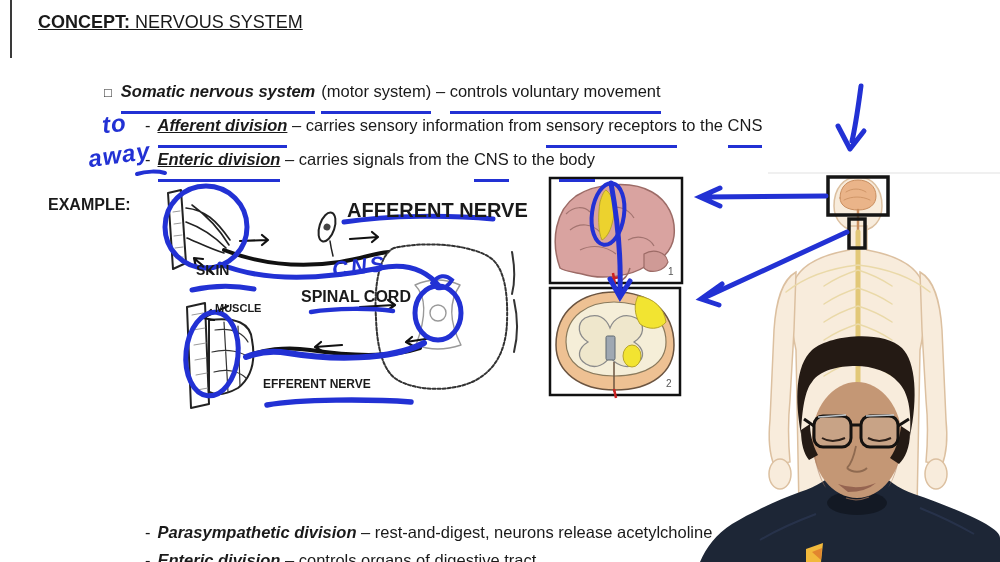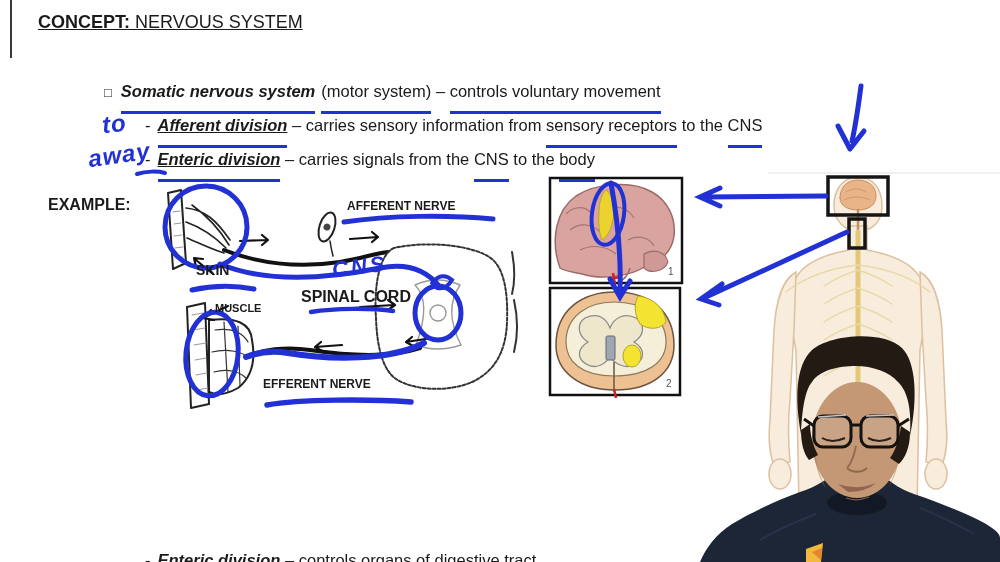--- a/index.html
+++ b/index.html
@@ -183,33 +183,36 @@
 
     <div class="line" style="left:145px;top:150px">
       <span class="dashmk">-</span><span class="term tu blu">Enteric division</span><span> – carries signals from the </span><span class="blu">CNS</span><span> to the </span><span class="blu">body</span>
     </div>
 
     <div class="hand" style="left:102px;top:110px;transform:rotate(-6deg)">to</div>
     <div class="hand" style="left:88px;top:141px;transform:rotate(-8deg)">away</div>
 
     <div class="line bold" style="left:48px;top:195px;font-size:16px">EXAMPLE:</div>
 
-    <div class="diaglabel" style="left:347px;top:199px;font-size:12px">AFFERENT NERVE</div>
+    <div class="diaglabel" style="left:347px;top:199px;font-size:20px">AFFERENT NERVE</div>
     <div class="diaglabel" style="left:196px;top:262px;font-size:14px">SKIN</div>
     <div class="hand" style="left:332px;top:254px;font-size:22px;letter-spacing:3px;transform:rotate(-7deg)">CNS</div>
     <div class="diaglabel" style="left:301px;top:288px;font-size:16px">SPINAL CORD</div>
     <div class="diaglabel" style="left:215px;top:302px;font-size:11px">MUSCLE</div>
     <div class="diaglabel" style="left:263px;top:377px;font-size:12px">EFFERENT NERVE</div>
 
     <div class="fignum" style="left:668px;top:266px">1</div>
     <div class="fignum" style="left:666px;top:378px">2</div>
 
 
 
 
+    <div class="line" style="left:145px;top:523px">
+      <span class="dashmk">-</span><span class="term">Parasympathetic division</span><span> – rest-and-digest, neurons release acetylcholine</span>
+    </div>
 
     <div class="line" style="left:145px;top:551px">
       <span class="dashmk">-</span><span class="term">Enteric division</span><span> – controls organs of digestive tract</span>
     </div>
   </div>
 
   <svg class="abs" style="left:0;top:0;z-index:2" width="1000" height="562" viewBox="0 0 1000 562">
     <g>
 
       <path d="M700,562 C706,548 716,534 732,524 C752,512 778,500 800,492 C818,486 830,478 836,470 L838,458 L878,458 L880,470 C886,480 898,488 914,494 C938,502 968,514 986,524 C996,530 1000,534 1000,538 L1000,562 Z" fill="#1d2636"></path>

